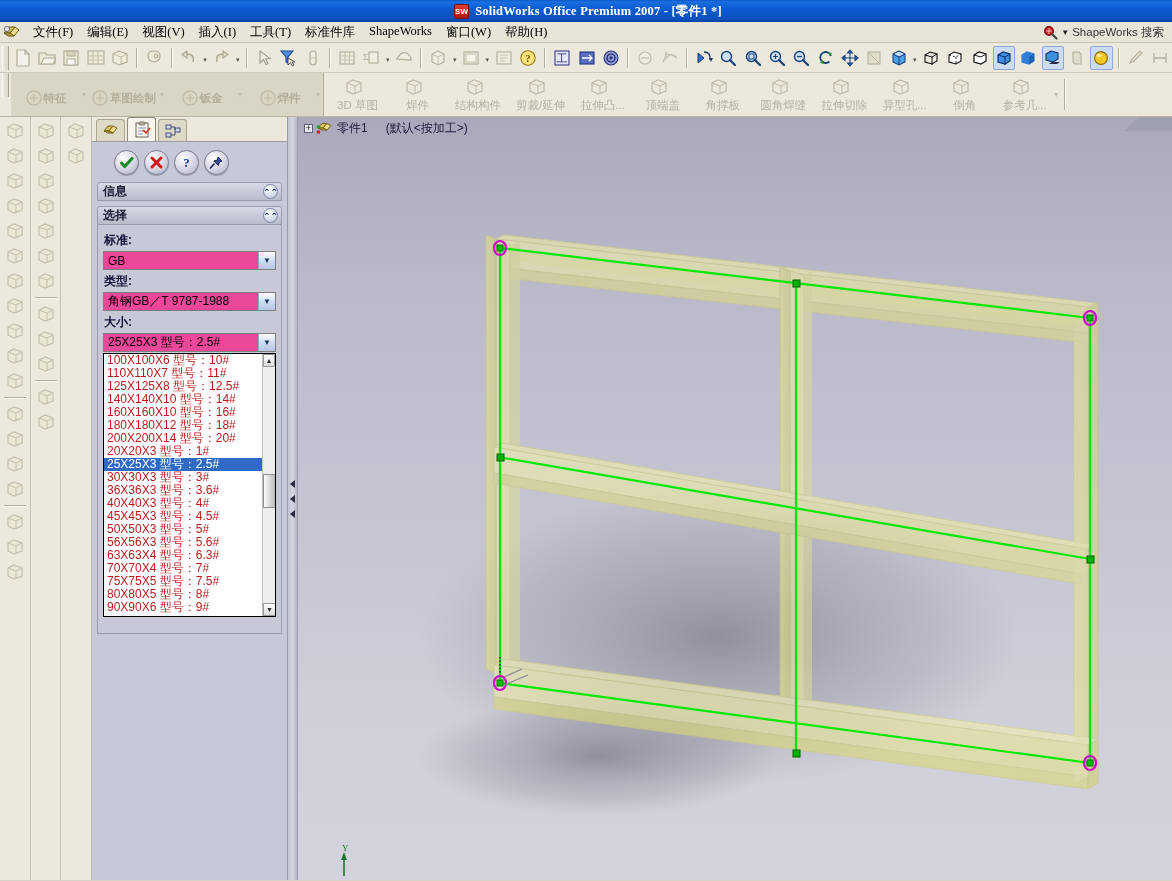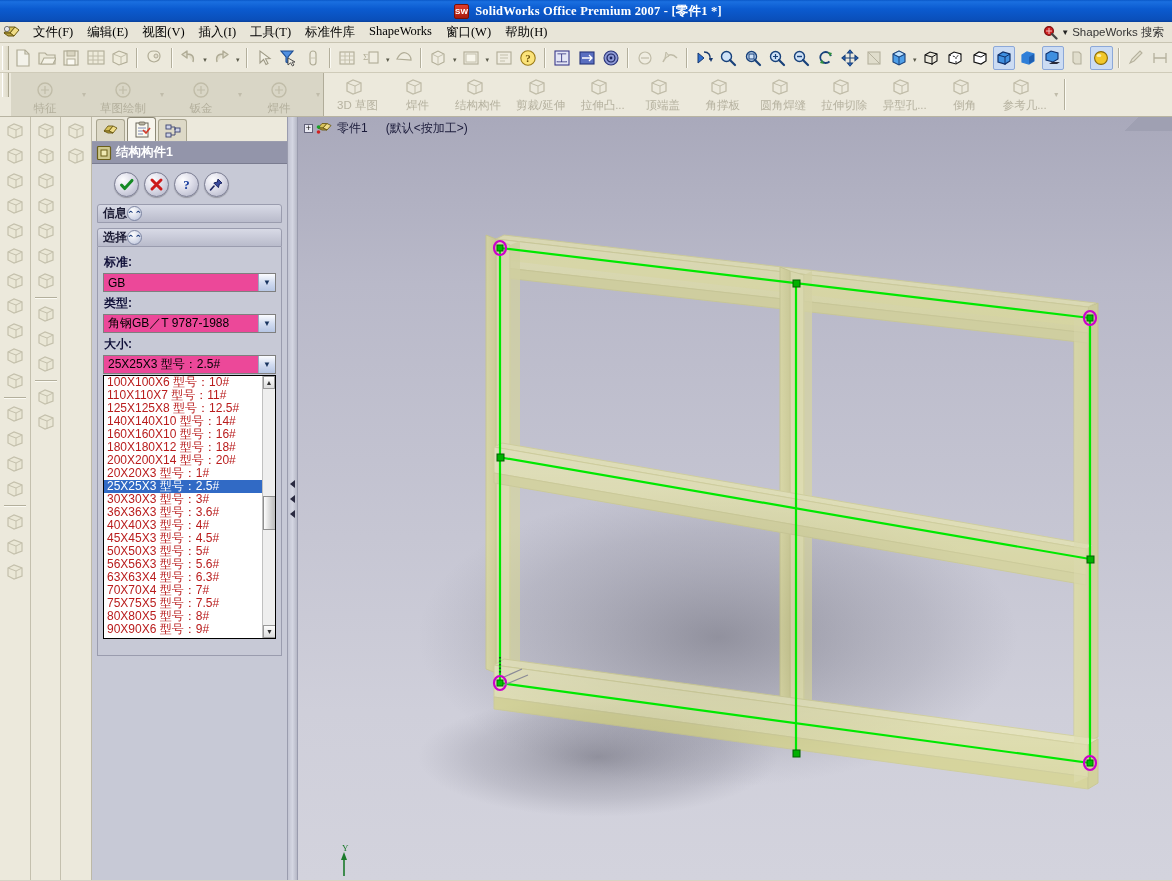--- a/index.html
+++ b/index.html
@@ -77,23 +77,24 @@
     height:44px;width:1172px;background:#ece9dc;
     display:flex;align-items:stretch;
     border-bottom:1px solid #b8b4a2;
     position:relative;
   }
   #cmdtabs{
     display:flex;align-items:stretch;background:#d9d6c6;
     border-right:1px solid #b0ac99;
   }
   .cmd-tab{
-    width:68px;display:flex;flex-direction:column;align-items:center;
+    width:68px;display:flex;flex-direction:row;align-items:center;
     justify-content:center;color:#b3af9c;font-size:11.5px;cursor:default;
     padding-top:6px;
+    font-weight:bold;
   }
   .cmd-tab .ci{height:20px;display:flex;align-items:center;}
   .cmd-tab .cl{margin-top:1px;white-space:nowrap;}
   .cmd-tabcaret{ width:10px;display:flex;align-items:center;justify-content:center;
     color:#c0bcaa;font-size:8px;}
   .cmd-btn{
     min-width:60px;padding:0 4px;display:flex;flex-direction:column;
     align-items:center;justify-content:center;color:#b6b2a0;font-size:11.5px;
     cursor:default;
   }
@@ -132,21 +133,21 @@
   #pmbuttons{ height:40px;display:flex;align-items:center;
     padding-left:22px;gap:5px; }
   .pm-rbtn{ width:25px;height:25px;border-radius:50%;
     background:radial-gradient(circle at 35% 30%,#fdfdff 0%,#dcdce8 45%,#aeb0c4 100%);
     border:1px solid #7b7d92;display:flex;align-items:center;justify-content:center;
     cursor:default;box-shadow:0 1px 1px rgba(0,0,0,.25);}
   .pm-section{ margin:0 5px 5px 5px; }
   .pm-sechead{
     height:19px;background:linear-gradient(to bottom,#d8dae6,#b9bbcb);
     border:1px solid #9a9cae;border-radius:3px 3px 0 0;
-    display:flex;align-items:center;justify-content:flex-start;
+    display:flex;align-items:center;justify-content:space-between;
     padding:0 3px 0 5px;font-weight:bold;font-size:12px;color:#1a1a33;
   }
   .pm-chev{ width:15px;height:15px;border-radius:50%;
     background:radial-gradient(circle at 35% 30%,#ffffff,#ccd2e4 70%,#9aa2bc);
     border:1px solid #7f87a3;color:#1a3a7a;font-size:9px;
     display:flex;align-items:center;justify-content:center;cursor:default;}
   .pm-secbody{ background:#c7c9d6;border:1px solid #9a9cae;border-top:none;
     padding:4px 5px 16px 5px; }
   .pm-msg{ background:#ffff99;border:1px solid #8b8b55;
     padding:4px 4px 4px 8px;font-size:12px;color:#000;line-height:1.3;}
@@ -916,29 +917,20 @@
       <div class="pm-tab">
         <svg width="18" height="16" viewBox="0 0 18 16">
           <rect x="2" y="2" width="5" height="4" fill="#cfd4e8" stroke="#3a4270" stroke-width=".9"></rect>
           <rect x="11" y="5" width="5" height="4" fill="#cfd4e8" stroke="#3a4270" stroke-width=".9"></rect>
           <rect x="2" y="10" width="5" height="4" fill="#cfd4e8" stroke="#3a4270" stroke-width=".9"></rect>
           <path d="M7 4 h4 v3 M7 12 h4 V9" fill="none" stroke="#3a4270" stroke-width=".9"></path>
         </svg>
       </div>
     </div>
 
-    <div id="pmtitle">
-      <span class="ti">
-        <svg width="16" height="16" viewBox="0 0 16 16">
-          <rect x="1.5" y="1.5" width="13" height="13" rx="1" fill="#cfc98e" stroke="#6b5f18" stroke-width="1.2"></rect>
-          <rect x="5" y="5" width="6" height="6" fill="#efe9b2" stroke="#6b5f18" stroke-width="1"></rect>
-        </svg>
-      </span>
-      <span>结构构件1</span>
-    </div>
 
     <div id="pmbuttons">
       <div class="pm-rbtn">
         <svg width="17" height="17" viewBox="0 0 17 17">
             <path d="M3.5 9 l3.2 3.6 L14 4.4" fill="none" stroke="#158a24" stroke-width="3" stroke-linecap="round" stroke-linejoin="round"></path>
           </svg>
       </div>
       <div class="pm-rbtn">
         <svg width="17" height="17" viewBox="0 0 17 17">
             <path d="M4 4 L13 13 M13 4 L4 13" stroke="#cc1a1a" stroke-width="3" stroke-linecap="round"></path>

